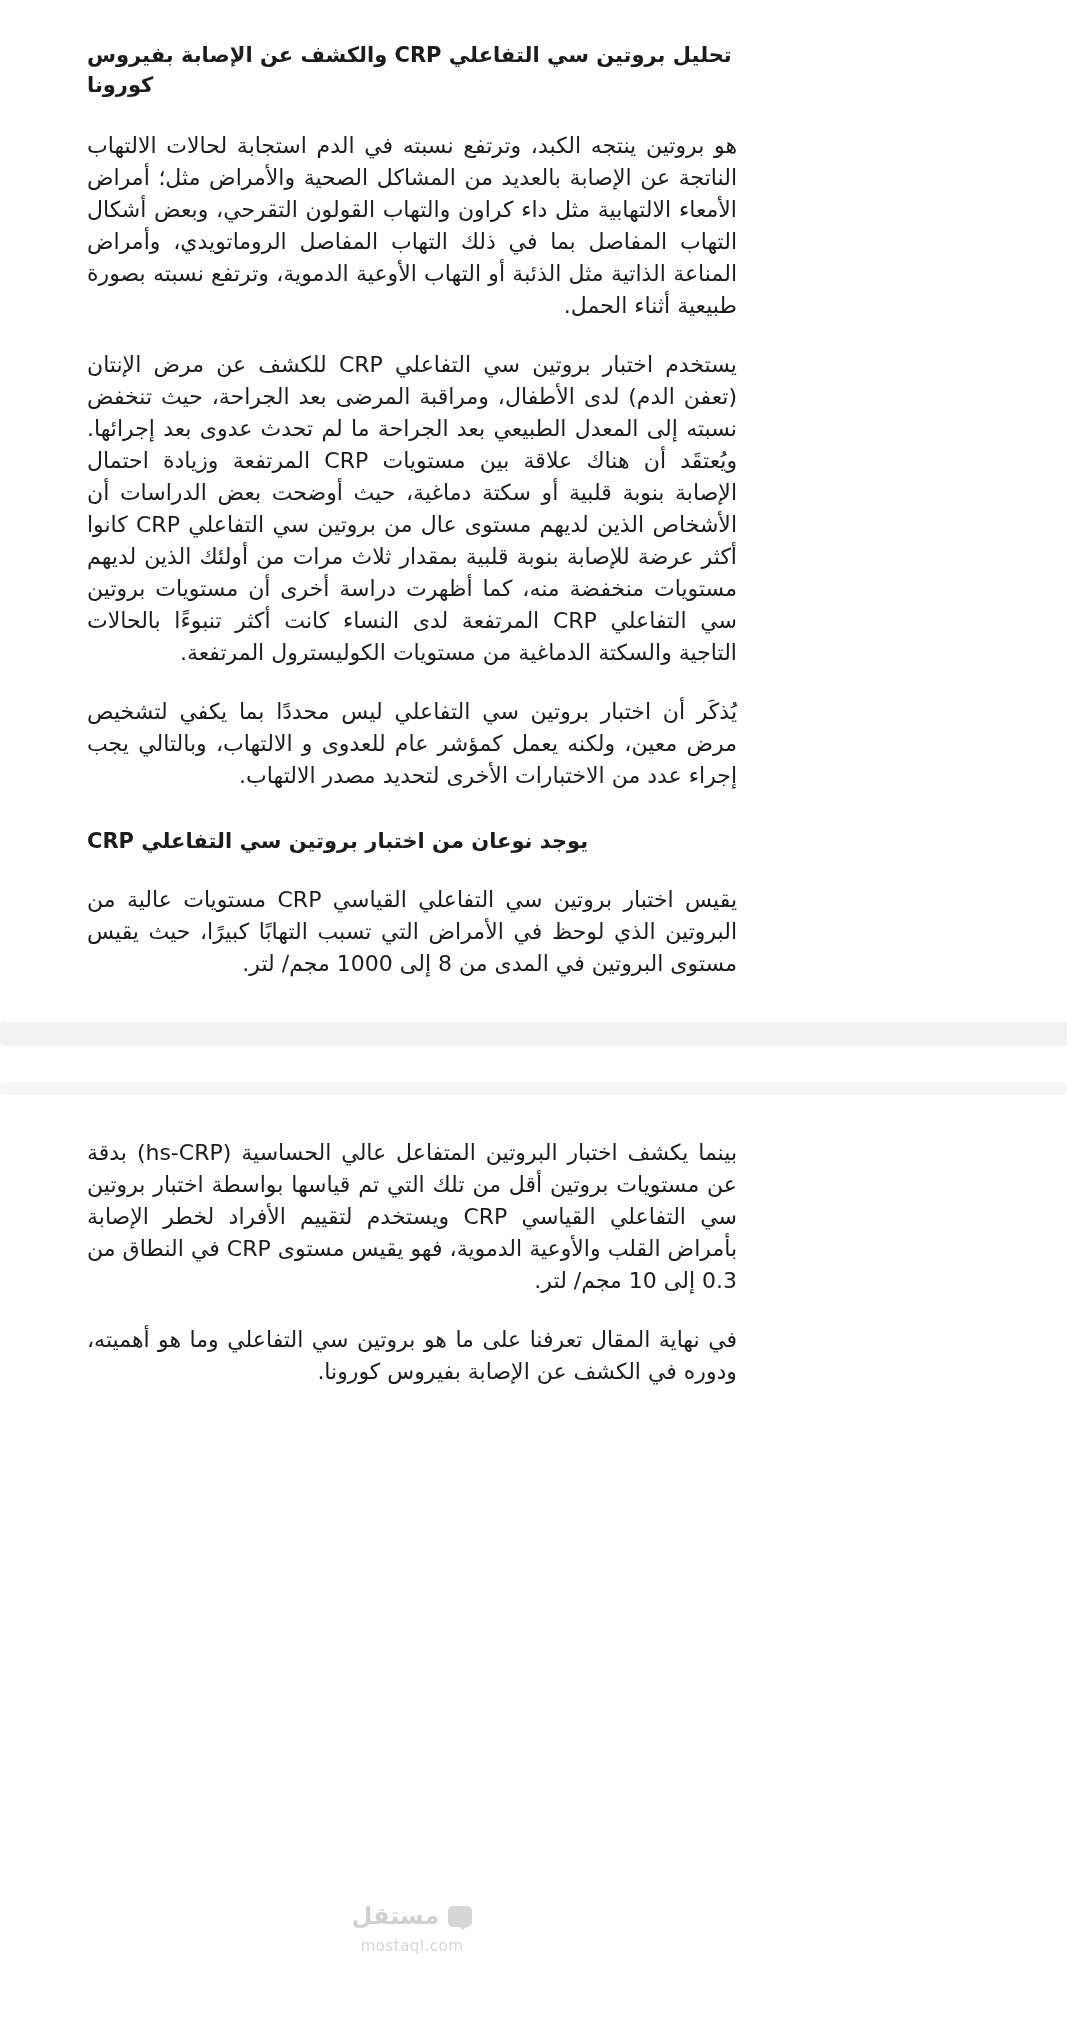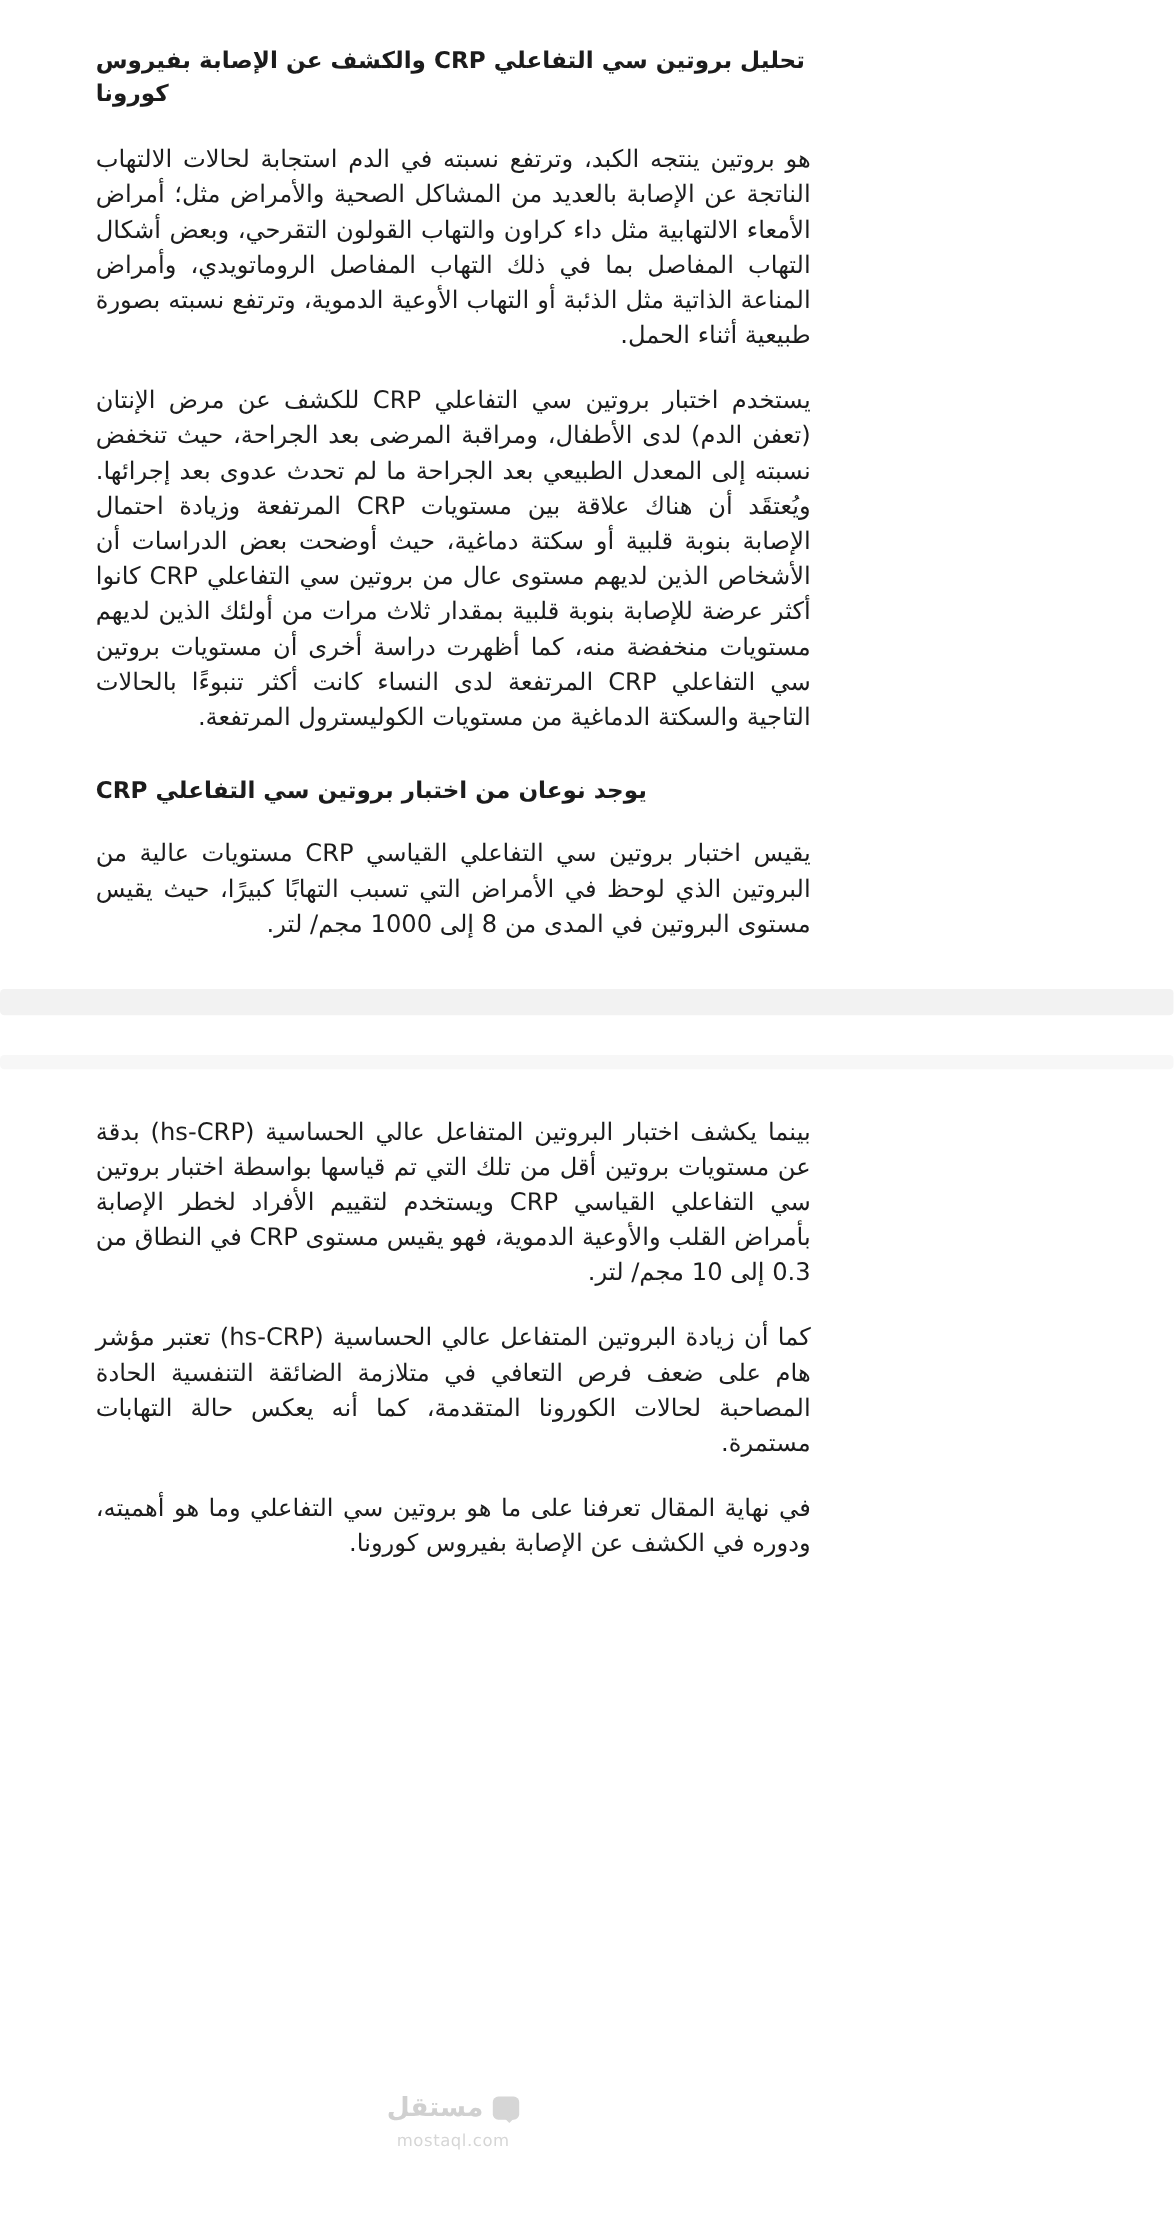--- a/index.html
+++ b/index.html
@@ -104,32 +104,32 @@
 </style>
 </head>
 <body>
 
 <div class="doc">
 
   <div class="doc-column page-one">
     <h1 class="doc-title">تحليل بروتين سي التفاعلي CRP والكشف عن الإصابة بفيروس كورونا</h1>
     <p class="para">هو بروتين ينتجه الكبد، وترتفع نسبته في الدم استجابة لحالات الالتهاب الناتجة عن الإصابة بالعديد من المشاكل الصحية والأمراض مثل؛ أمراض الأمعاء الالتهابية مثل داء كراون والتهاب القولون التقرحي، وبعض أشكال التهاب المفاصل بما في ذلك التهاب المفاصل الروماتويدي، وأمراض المناعة الذاتية مثل الذئبة أو التهاب الأوعية الدموية، وترتفع نسبته بصورة طبيعية أثناء الحمل.</p>
     <p class="para">يستخدم اختبار بروتين سي التفاعلي CRP للكشف عن مرض الإنتان (تعفن الدم) لدى الأطفال، ومراقبة المرضى بعد الجراحة، حيث تنخفض نسبته إلى المعدل الطبيعي بعد الجراحة ما لم تحدث عدوى بعد إجرائها. ويُعتقَد أن هناك علاقة بين مستويات CRP المرتفعة وزيادة احتمال الإصابة بنوبة قلبية أو سكتة دماغية، حيث أوضحت بعض الدراسات أن الأشخاص الذين لديهم مستوى عال من بروتين سي التفاعلي CRP كانوا أكثر عرضة للإصابة بنوبة قلبية بمقدار ثلاث مرات من أولئك الذين لديهم مستويات منخفضة منه، كما أظهرت دراسة أخرى أن مستويات بروتين سي التفاعلي CRP المرتفعة لدى النساء كانت أكثر تنبوءًا بالحالات التاجية والسكتة الدماغية من مستويات الكوليسترول المرتفعة.</p>
+    <p class="para">يُذكَر أن اختبار بروتين سي التفاعلي ليس محددًا بما يكفي لتشخيص مرض معين، ولكنه يعمل كمؤشر عام للعدوى و الالتهاب، وبالتالي يجب إجراء عدد من الاختبارات الأخرى لتحديد مصدر الالتهاب.</p>
     <h2 class="section-heading">يوجد نوعان من اختبار بروتين سي التفاعلي CRP</h2>
     <p class="para">يقيس اختبار بروتين سي التفاعلي القياسي CRP مستويات عالية من البروتين الذي لوحظ في الأمراض التي تسبب التهابًا كبيرًا، حيث يقيس مستوى البروتين في المدى من 8 إلى 1000 مجم/ لتر.</p>
   </div>
 
   <div class="page-gap">
     <div class="gap-bar"></div>
     <div class="gap-bar gap-bar-2"></div>
   </div>
 
   <div class="doc-column page-two">
     <p class="para">بينما يكشف اختبار البروتين المتفاعل عالي الحساسية (hs-CRP) بدقة عن مستويات بروتين أقل من تلك التي تم قياسها بواسطة اختبار بروتين سي التفاعلي القياسي CRP ويستخدم لتقييم الأفراد لخطر الإصابة بأمراض القلب والأوعية الدموية، فهو يقيس مستوى CRP في النطاق من 0.3 إلى 10 مجم/ لتر.</p>
-    <p class="para">كما أن زيادة البروتين المتفاعل عالي الحساسية (hs-CRP) تعتبر مؤشر هام على ضعف فرص التعافي في متلازمة الضائقة التنفسية الحادة المصاحبة لحالات الكورونا المتقدمة، كما أنه يعكس حالة التهابات مستمرة.</p>
     <p class="para">في نهاية المقال تعرفنا على ما هو بروتين سي التفاعلي وما هو أهميته، ودوره في الكشف عن الإصابة بفيروس كورونا.</p>
   </div>
 
   <div class="watermark">
     <div class="wm-row">
       <span class="wm-logo"></span>
       <span class="wm-brand">مستقل</span>
     </div>
     <div class="wm-site">mostaql.com</div>
   </div>

